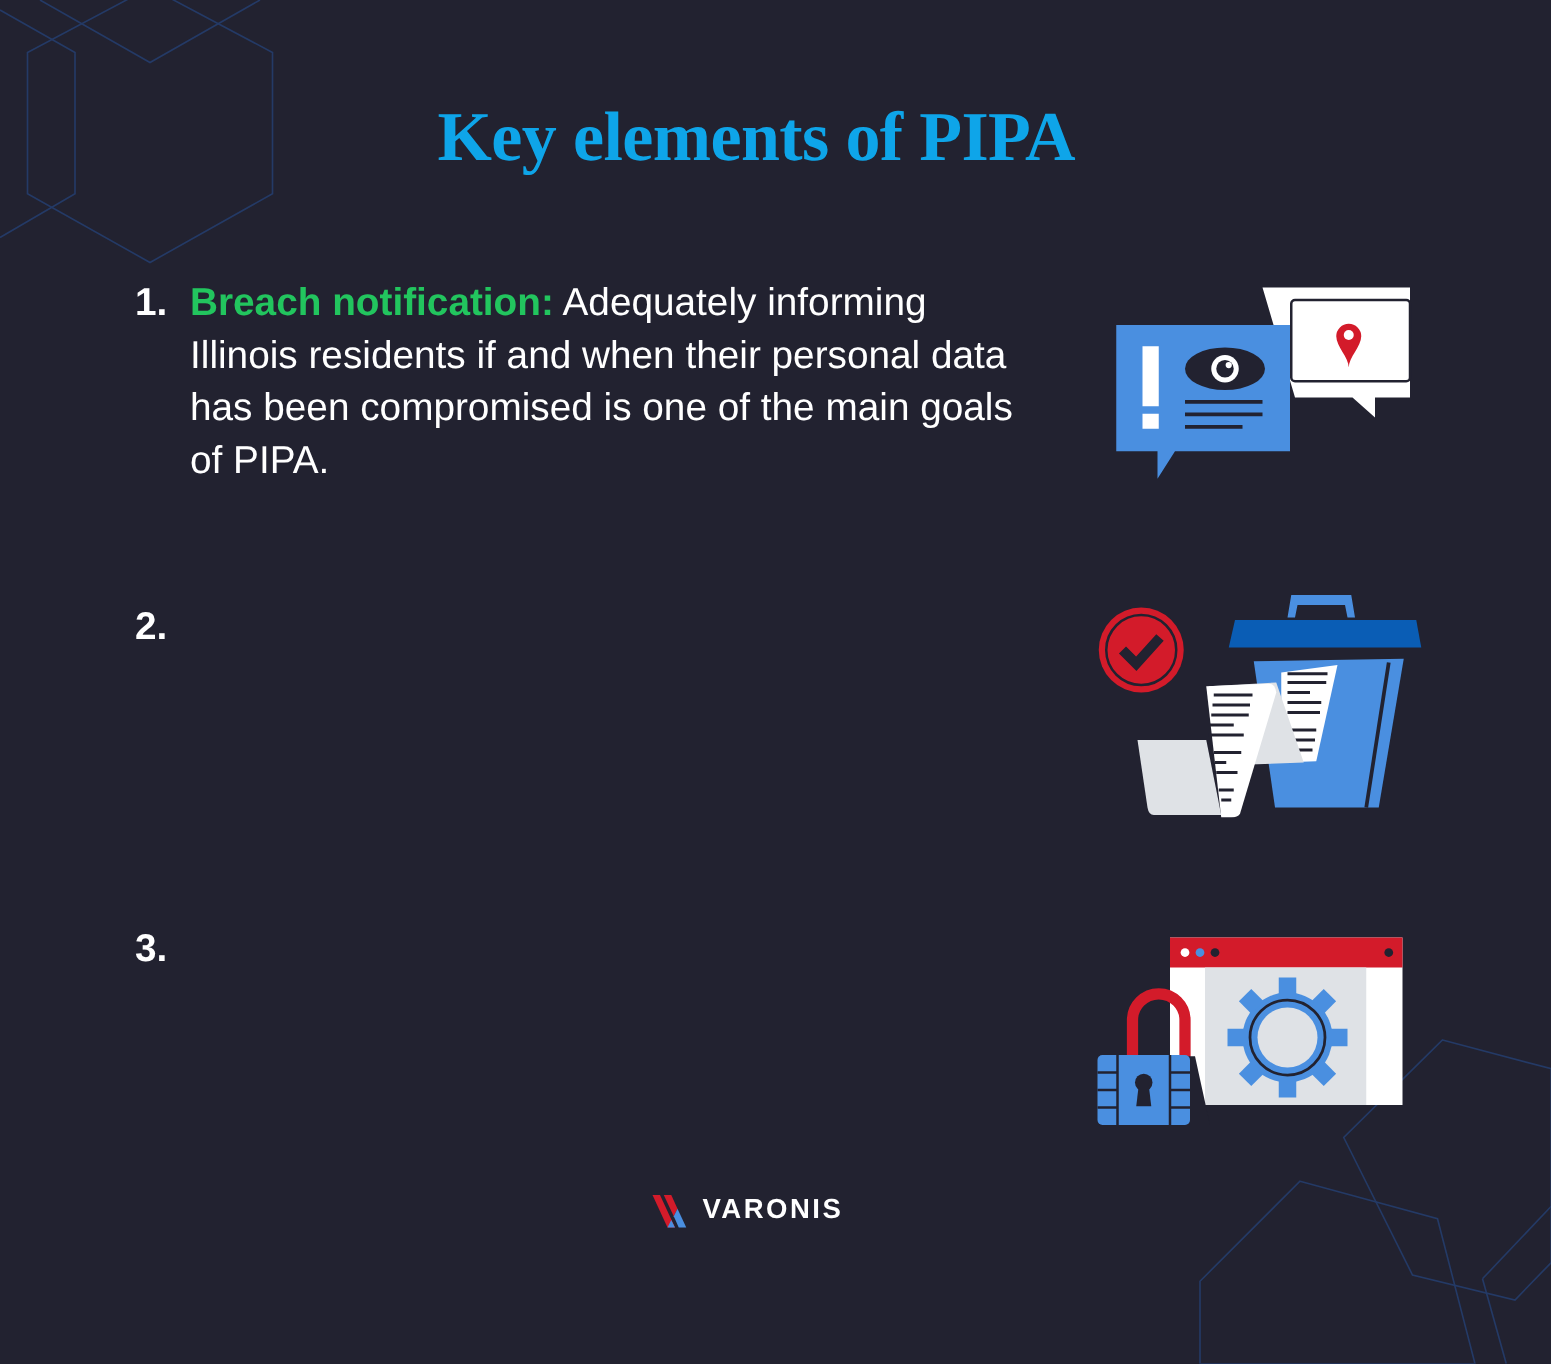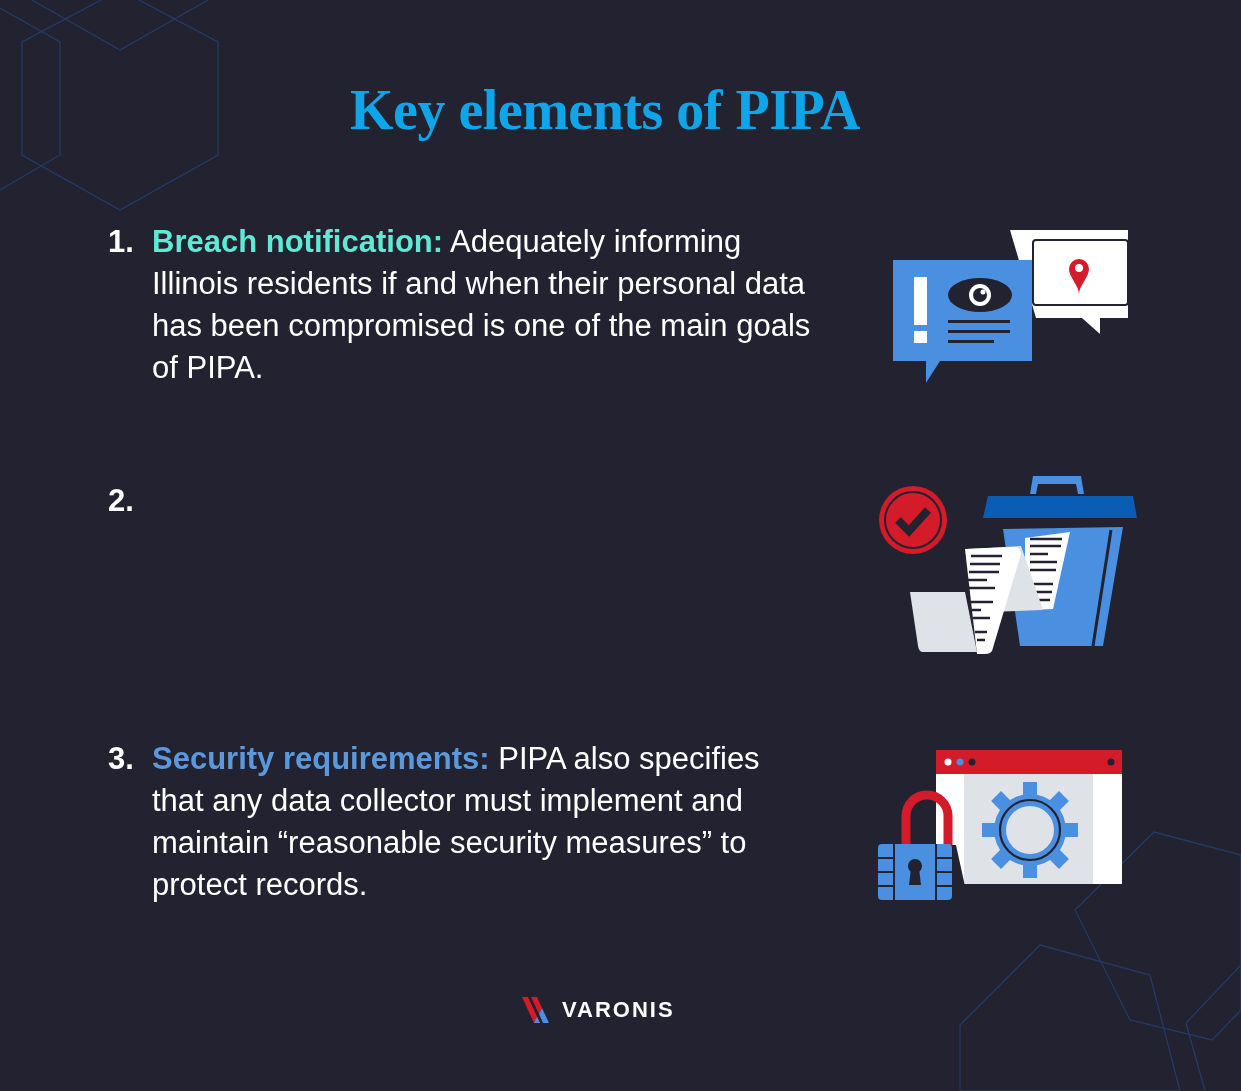--- a/index.html
+++ b/index.html
@@ -18,21 +18,21 @@
   .item { position: absolute; left: 108px; width: 720px; }
   .item .num {
     position: absolute; left: 0; top: 0; font-size: 31px; font-weight: 700;
     color: #ffffff; line-height: 42px;
   }
   .item .text {
     margin-left: 44px; font-size: 31px; line-height: 42px; color: #ffffff;
   }
   .item .head { font-weight: 700; }
   .icon { position: absolute; }
-  .logo { position: absolute; left: 520px; top: 990px; height: 40px; display: flex; align-items: center; }
+  .logo { position: absolute; left: 520px; top: 954px; height: 40px; display: flex; }
   .logo-word { color: #ffffff; font-size: 22px; font-weight: 700; letter-spacing: 2px; margin-left: 6px; }
 </style>
 </head>
 <body>
 
 <svg class="bg-lines" viewBox="0 0 1241 1091">
   <g fill="none" stroke="#243a66" stroke-width="1.3">
     <polygon points="120,-10 218,42 218,155 120,210 22,155 22,42"></polygon>
     <polyline points="0,8 60,42 60,155 0,190"></polyline>
     <polyline points="32,0 120,50 208,0"></polyline>
@@ -41,33 +41,30 @@
     <polyline points="1186,1023 1241,965"></polyline>
     <polyline points="1186,1023 1205,1091"></polyline>
   </g>
 </svg>
 
 <h1 class="title" style="color:#0ea5e9;font-family:Liberation Serif, serif;">Key elements of PIPA</h1>
 
 <div class="item" style="top:221px;">
   <span class="num">1.</span>
   <div class="text">
-    <span class="head" style="color:#5eead4;">Breach notification:</span><span> Adequately informing Illinois residents if and when their personal data has been compromised is one of the main goals of PIPA.</span>
+    <span class="head" style="color:#22c55e;">Breach notification:</span><span> Adequately informing Illinois residents if and when their personal data has been compromised is one of the main goals of PIPA.</span>
   </div>
 </div>
 
 <div class="item" style="top:480px;">
   <span class="num">2.</span>
 </div>
 
 <div class="item" style="top:738px;">
   <span class="num">3.</span>
-  <div class="text" style="width:620px;">
-    <span class="head" style="color:#5b99dc;">Security requirements:</span><span> PIPA also specifies that any data collector must implement and maintain “reasonable security measures” to protect records.</span>
-  </div>
 </div>
 
 <svg class="icon" style="left:890px; top:228px;" width="240" height="160" viewBox="0 0 240 160">
 
   <polygon points="120,2 238,2 238,90 210,90 210,106 192,90 146,90" fill="#ffffff"></polygon>
   <rect x="143" y="12" width="95" height="65" rx="3" fill="none" stroke="#222230" stroke-width="2"></rect>
   <path d="M179,41 a10,10 0 1 1 20,0 c0,8 -10,17 -10,25 c0,-8 -10,-17 -10,-25z" fill="#d31b2a"></path>
   <circle cx="189" cy="40" r="4" fill="#ffffff"></circle>
 
   <polygon points="3,32 142,32 142,133 50,133 36,155 36,133 3,133" fill="#4a8fe0"></polygon>

